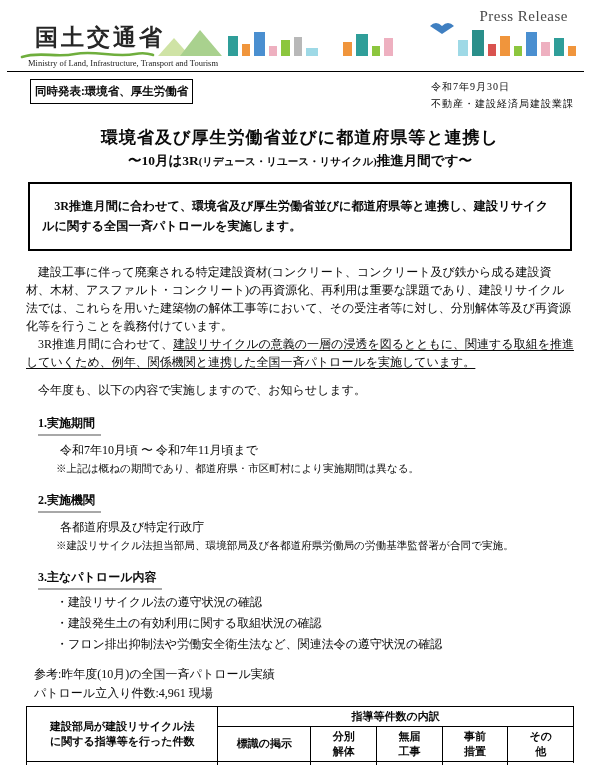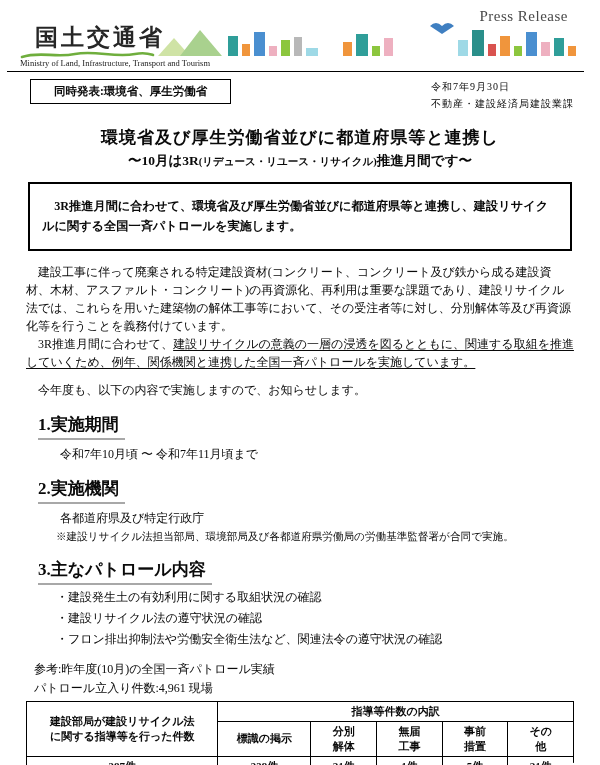--- a/index.html
+++ b/index.html
@@ -2,38 +2,38 @@
 <html><head>
 <meta charset="utf-8">
 <style>
   html,body{margin:0;padding:0;background:#fff;}
   .page{width:584px;height:765px;background:#fff;position:relative;overflow:hidden;
         font-family:Liberation Serif, serif;color:#0a0a0a;border-radius:19px;}
   .press-release{position:absolute;top:8px;right:16px;font-size:15px;color:#4a4a4a;letter-spacing:.5px;}
   .ministry-ja{position:absolute;top:22px;left:20px;font-size:23px;font-weight:bold;letter-spacing:3px;color:#262626;margin-left:15px;}
   .logo-wave{position:absolute;top:50px;left:20px;}
   .cityscape{position:absolute;top:16px;left:158px;}
-  .ministry-en{position:absolute;top:58px;left:20px;font-size:8.5px;color:#1a1a1a;}
+  .ministry-en{position:absolute;top:58px;left:28px;font-size:8.5px;color:#1a1a1a;}
   .header-divider{position:absolute;top:71px;left:7px;width:586px;border:0;border-top:1.5px solid #000;margin:0;}
   .content{position:absolute;top:79px;left:0;width:600px;padding:0 26px;box-sizing:border-box;}
   .meta-row{display:flex;justify-content:space-between;align-items:flex-start;}
-  .joint-box{border:1.5px solid #000;padding:4px 23px;font-size:11.5px;font-weight:bold;margin-left:4px;}
+  .joint-box{border:1.5px solid #000;padding:4px 4px;font-size:11.5px;font-weight:bold;margin-left:4px;}
   .meta-right{font-size:10px;line-height:1.65;letter-spacing:1px;}
   .title-block{text-align:center;margin-top:14px;}
   .title-main{font-size:17px;font-weight:bold;letter-spacing:1px;}
   .title-sub{font-size:13.5px;font-weight:bold;margin-top:3px;}
   .title-sub .paren{font-size:10.5px;}
   .summary-box{border:2px solid #000;margin:12px 2px 0;padding:13px 12px;font-size:12.2px;font-weight:bold;line-height:1.6;}
   .summary-box p{margin:0;text-indent:1em;}
   .body-text{margin-top:12px;font-size:12px;line-height:1.5;}
   .body-text p{margin:0;text-indent:1em;}
   .body-text p.spaced{margin-top:10px;}
   .underline{text-decoration:underline;text-underline-offset:2px;}
   .section{margin-top:14px;}
-  .sec-heading{display:inline-block;font-size:17px;font-weight:bold;border-bottom:2.5px solid #a8a8a8;
+  .sec-heading{display:inline-block;font-size:12px;font-weight:bold;border-bottom:2.5px solid #a8a8a8;
                padding:0 6px 2px 0;margin-left:12px;}
   .sec-line{margin:6px 0 0 34px;font-size:12px;}
   .sec-note{margin:3px 0 0 30px;font-size:10.6px;}
   .bullet{margin:4px 0 0 30px;font-size:12px;}
   .reference{margin:12px 0 0 8px;font-size:12px;line-height:1.55;}
   table.results{width:100%;border-collapse:collapse;margin-top:4px;font-size:11px;table-layout:fixed;}
   .results th,.results td{border:1.2px solid #000;text-align:center;padding:2px 18px;font-weight:bold;line-height:1.35;}
   .footnote{margin-top:5px;font-size:10.8px;}
 </style>
 </head>
@@ -100,32 +100,33 @@
 
     <div class="body-text">
       <p>建設工事に伴って廃棄される特定建設資材(コンクリート、コンクリート及び鉄から成る建設資材、木材、アスファルト・コンクリート)の再資源化、再利用は重要な課題であり、建設リサイクル法では、これらを用いた建築物の解体工事等において、その受注者等に対し、分別解体等及び再資源化等を行うことを義務付けています。</p>
       <p><span>3R推進月間に合わせて、</span><span class="underline">建設リサイクルの意義の一層の浸透を図るとともに、関連する取組を推進していくため、例年、関係機関と連携した全国一斉パトロールを実施しています。</span></p>
       <p class="spaced">今年度も、以下の内容で実施しますので、お知らせします。</p>
     </div>
 
     <div class="section">
       <div class="sec-heading">1.実施期間</div>
       <div class="sec-line">令和7年10月頃 〜 令和7年11月頃まで</div>
+      <div class="sec-note">※上記は概ねの期間であり、都道府県・市区町村により実施期間は異なる。</div>
     </div>
 
     <div class="section">
       <div class="sec-heading">2.実施機関</div>
       <div class="sec-line">各都道府県及び特定行政庁</div>
       <div class="sec-note">※建設リサイクル法担当部局、環境部局及び各都道府県労働局の労働基準監督署が合同で実施。</div>
     </div>
 
     <div class="section">
       <div class="sec-heading">3.主なパトロール内容</div>
+      <div class="bullet">・建設リサイクル法の遵守状況の確認</div>
       <div class="bullet">・建設発生土の有効利用に関する取組状況の確認</div>
-      <div class="bullet">・建設リサイクル法の遵守状況の確認</div>
       <div class="bullet">・フロン排出抑制法や労働安全衛生法など、関連法令の遵守状況の確認</div>
     </div>
 
     <div class="reference">
       <div>参考:昨年度(10月)の全国一斉パトロール実績</div>
       <div>パトロール立入り件数:4,961 現場</div>
     </div>
 
     <table class="results">
       <colgroup>

